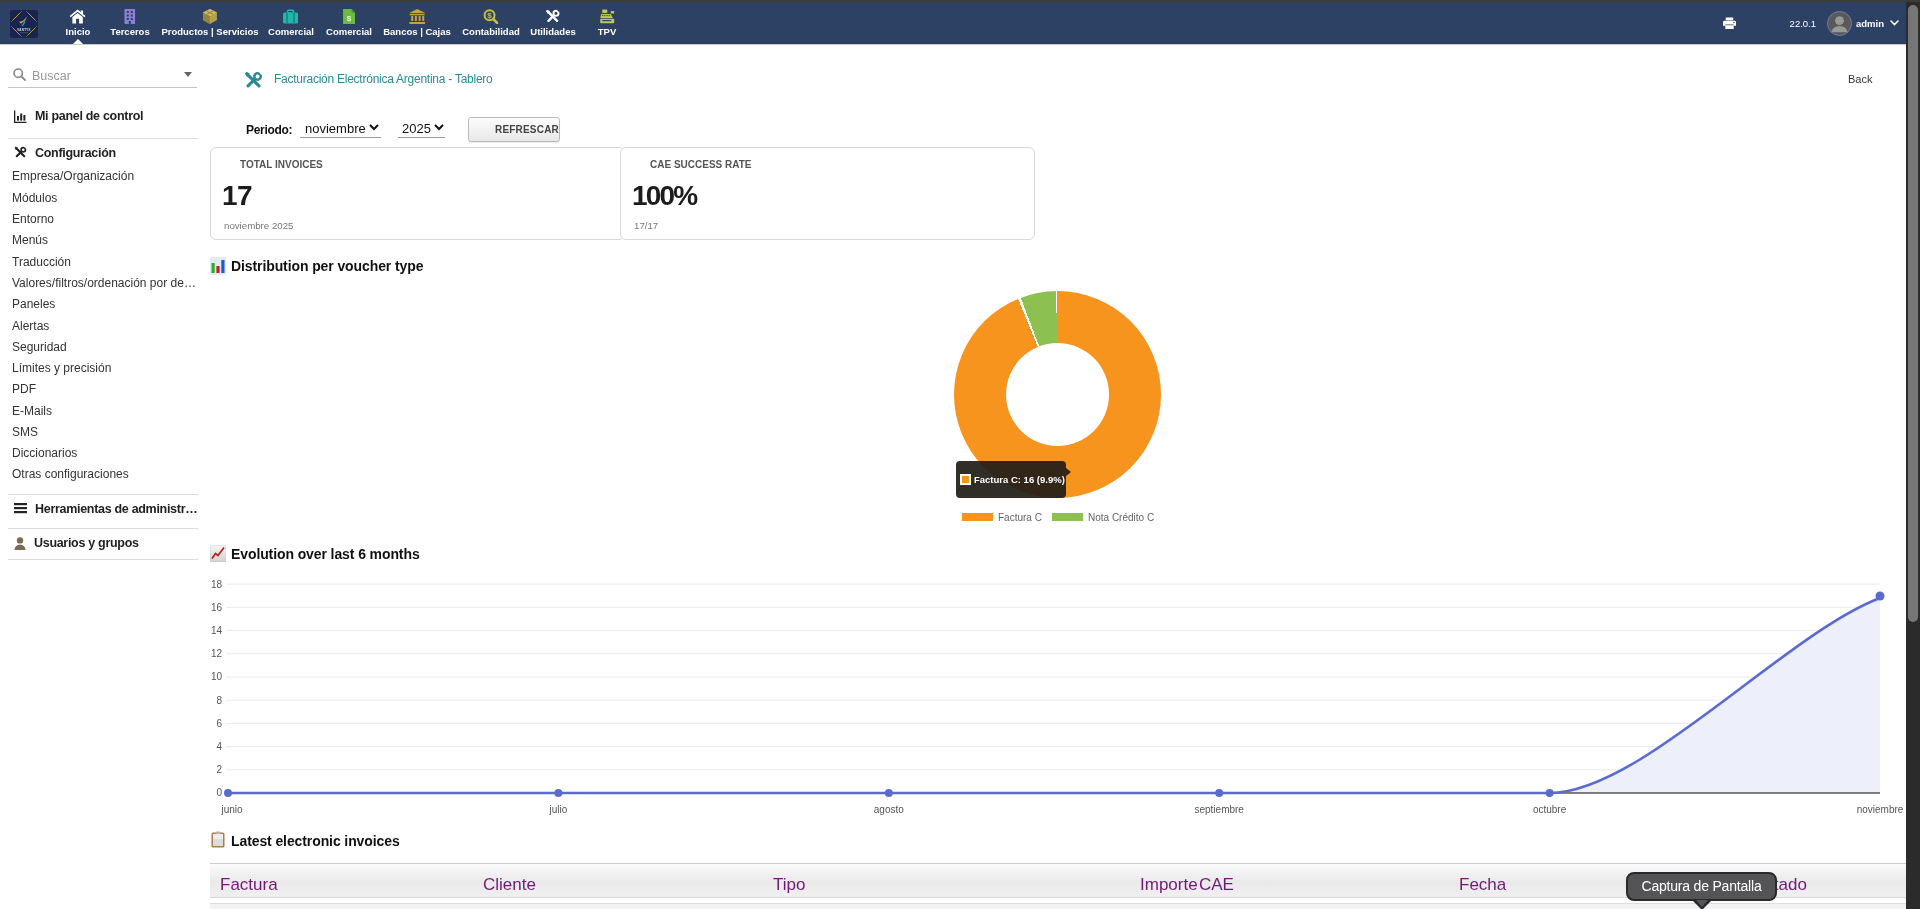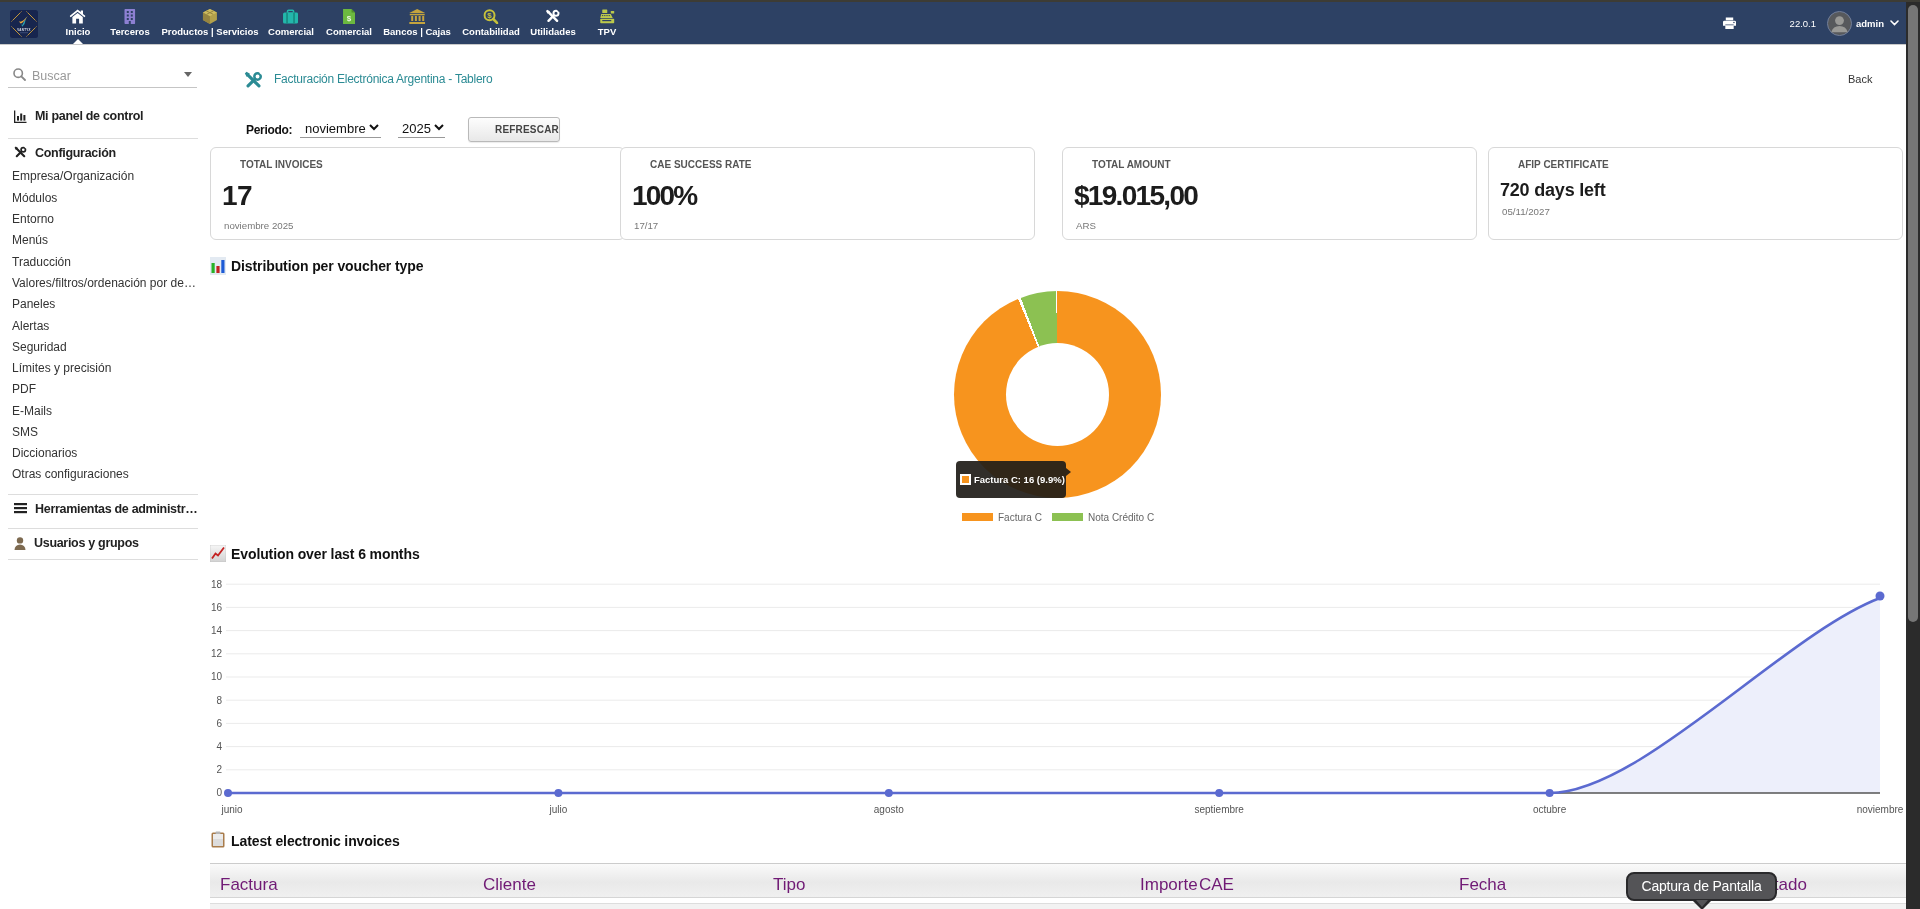--- a/index.html
+++ b/index.html
@@ -313,30 +313,20 @@
 
 <div class="card" style="left:210px">
   <div class="ctitle">TOTAL INVOICES</div>
   <div class="cnum">17</div>
   <div class="csub">noviembre 2025</div>
 </div>
 <div class="card" style="left:620px">
   <div class="ctitle">CAE SUCCESS RATE</div>
   <div class="cnum" style="letter-spacing:-1.8px">100%</div>
   <div class="csub">17/17</div>
-</div>
-<div class="card" style="left:1062px">
-  <div class="ctitle">TOTAL AMOUNT</div>
-  <div class="cnum" style="letter-spacing:-1.7px">$19.015,00</div>
-  <div class="csub">ARS</div>
-</div>
-<div class="card" style="left:1488px">
-  <div class="ctitle">AFIP CERTIFICATE</div>
-  <div class="cnum" style="font-size:18px;top:31.5px;letter-spacing:-0.2px">720 days left</div>
-  <div class="csub" style="top:58px">05/11/2027</div>
 </div>
 
 <svg class="abs" style="left:210px;top:257px" width="16" height="18" viewBox="0 0 16 18">
       <rect width="16" height="18" fill="#e3eaf2"></rect>
       <rect x="1.5" y="6" width="3.2" height="10" fill="#28b228"></rect>
       <rect x="6.4" y="9" width="3.2" height="7" fill="#c32222"></rect>
       <rect x="11.3" y="3" width="3.2" height="13" fill="#1d5bd6"></rect>
     </svg>
 <div class="sechead" style="left:231px;top:258px">Distribution per voucher type</div>
 

